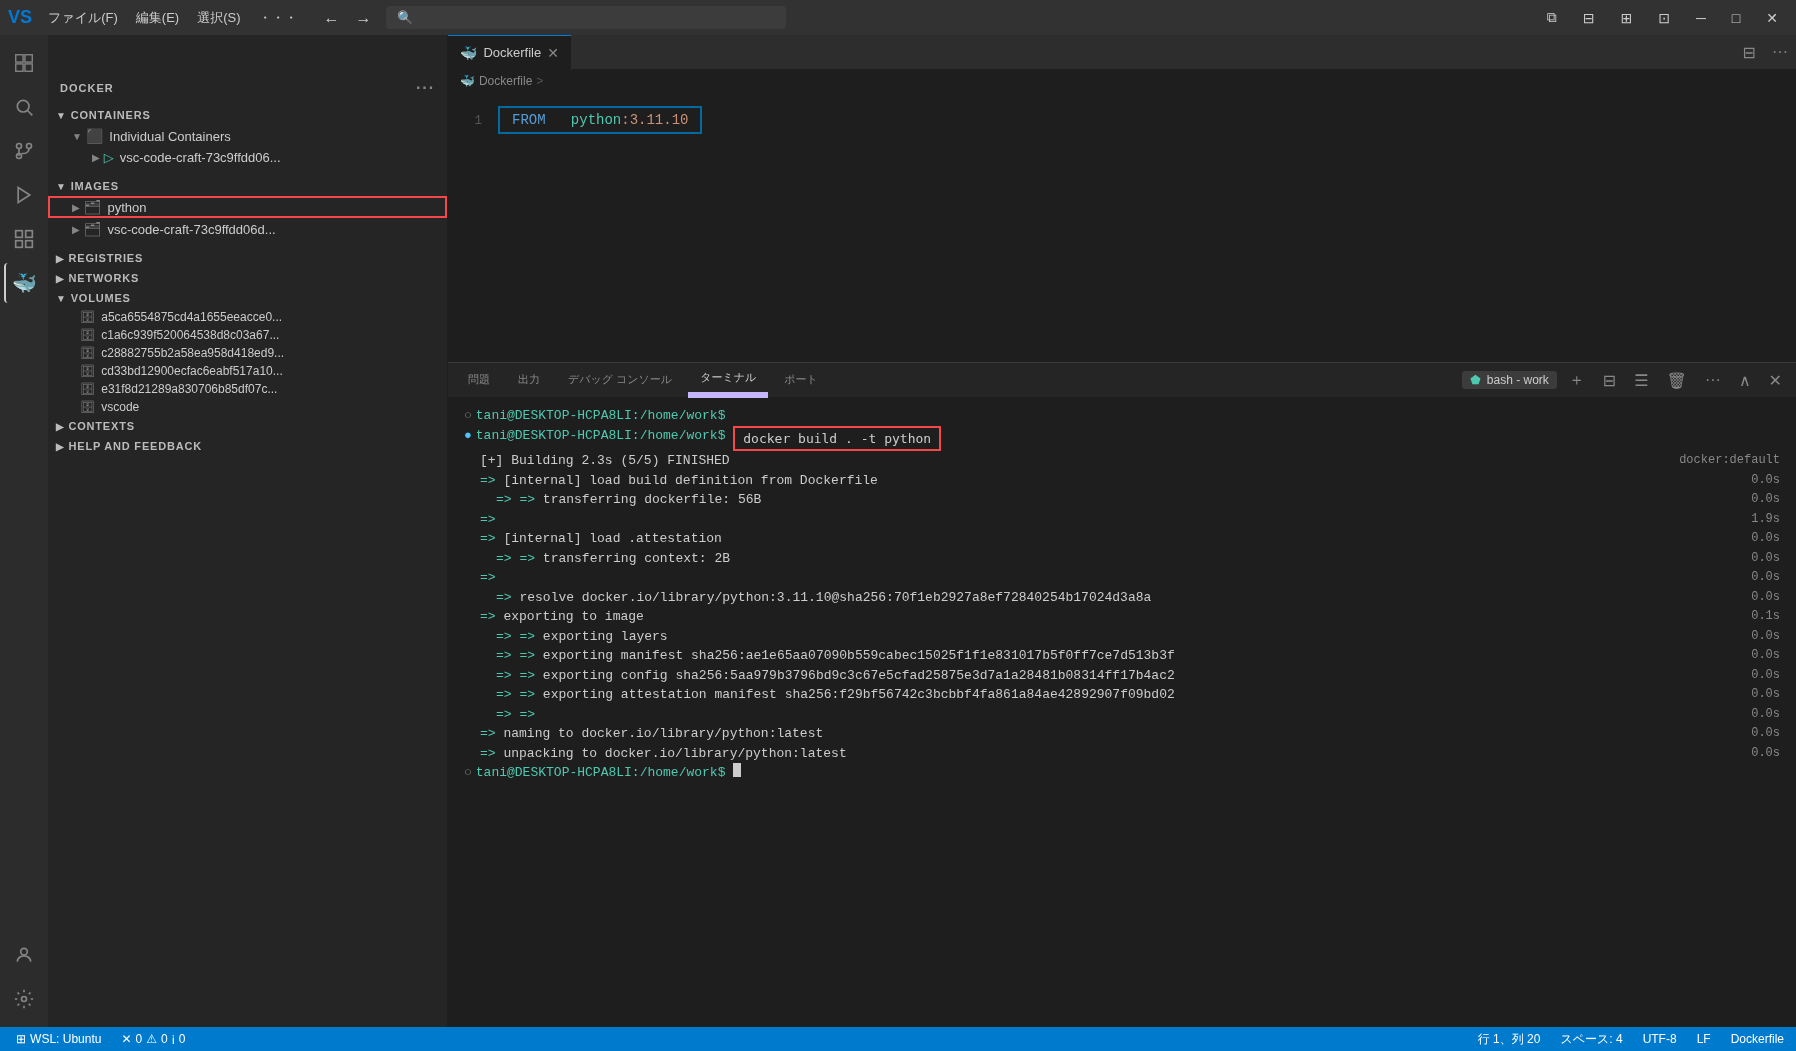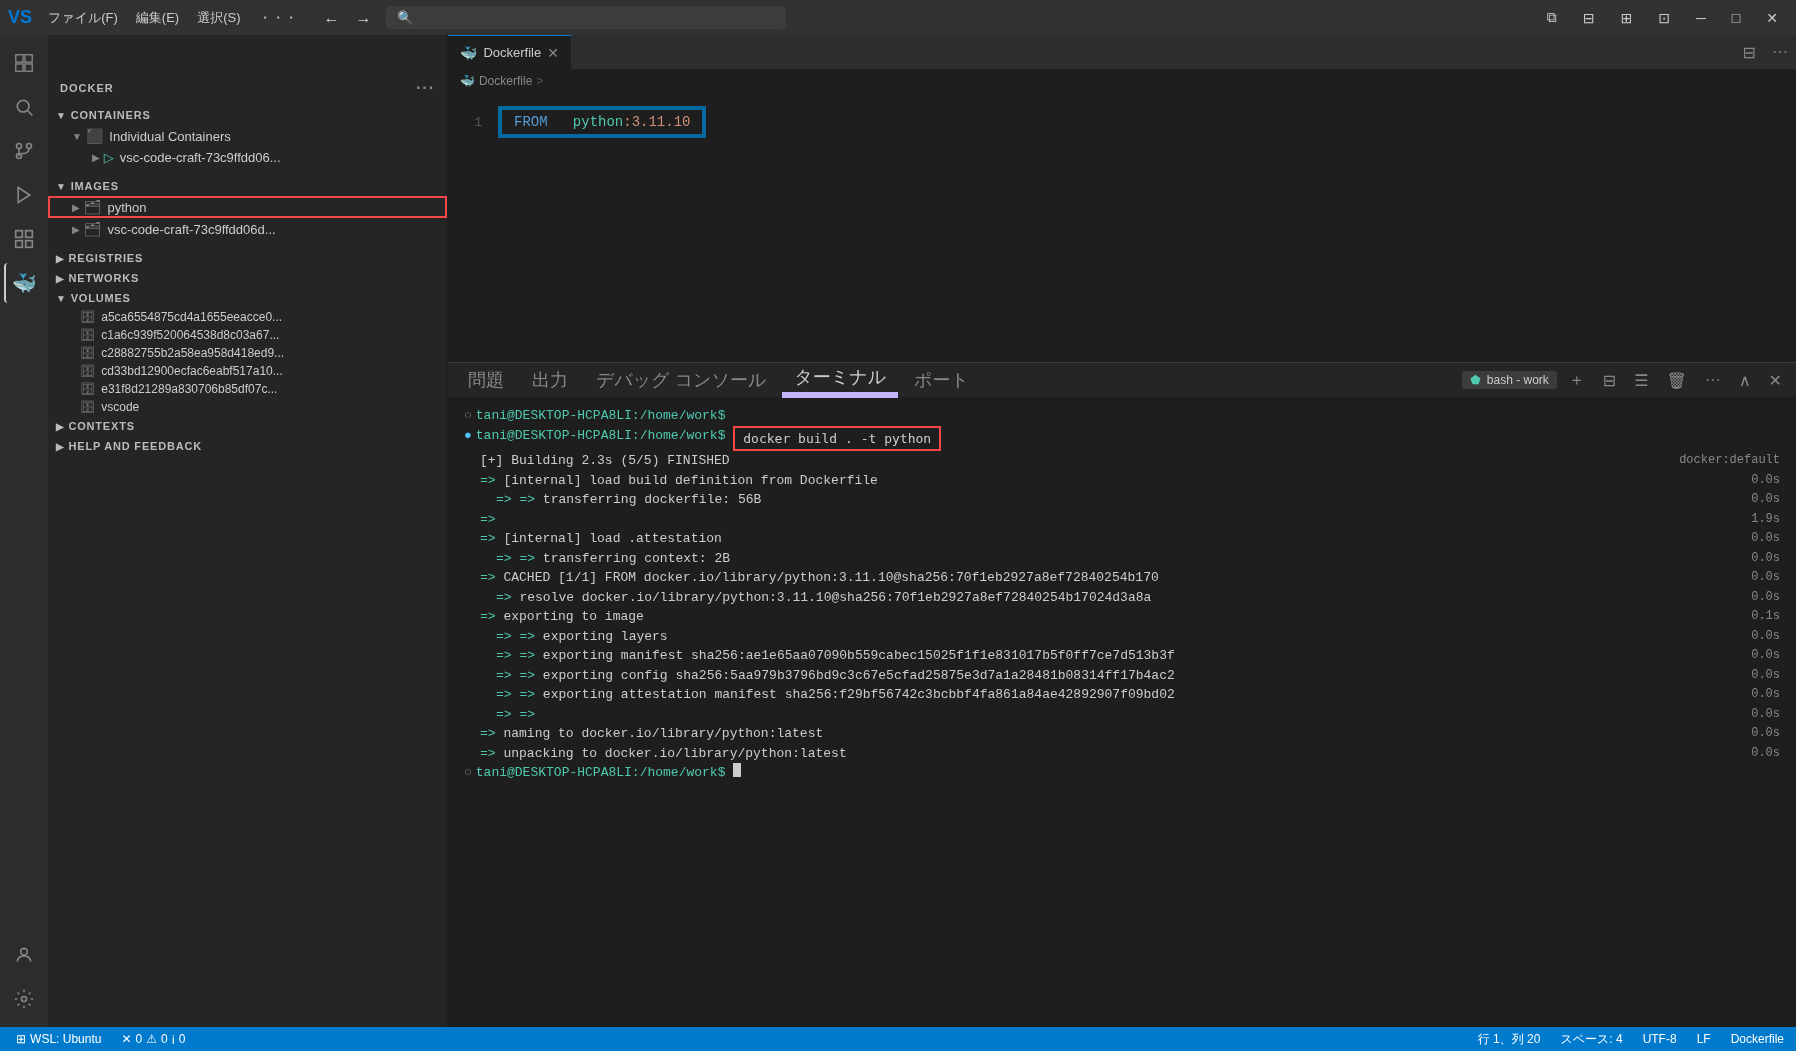--- a/index.html
+++ b/index.html
@@ -267,21 +267,21 @@
       user-select: none;
       flex-shrink: 0;
     }
     .code-content {
       color: #d4d4d4;
     }
     .highlighted-line {
       background: #1e1e1e;
     }
     .code-box {
-      border: 4px solid #0369a1;
+      border: 2px solid #0369a1;
       padding: 4px 12px;
       display: inline-flex;
       align-items: center;
     }
     .kw-from { color: #569cd6; }
     .kw-image { color: #4ec9b0; }
     .kw-tag { color: #ce9178; }
 
     
     .panel-area {
@@ -301,21 +301,21 @@
       flex-shrink: 0;
       padding: 0 8px;
       gap: 4px;
     }
     .panel-tab {
       padding: 12px 12px;
       height: 35px;
       display: flex;
       align-items: center;
       color: #888;
-      font-size: 18px;
+      font-size: 11px;
       cursor: pointer;
       border-bottom: 1px solid transparent;
     }
     .panel-tab.active {
       color: #cccccc;
       border-bottom: 6px solid #c4b5fd;
     }
     .panel-tabs-right {
       margin-left: auto;
       display: flex;
@@ -681,21 +681,20 @@
           <span class="term-right">0.0s</span>
         </div>
         <div class="term-line" style="padding-left:32px;">
           <span class="term-arrow">=&gt;</span>&nbsp;
           <span class="term-arrow">=&gt;</span>&nbsp;
           <span>transferring context: 2B</span>
           <span class="term-right">0.0s</span>
         </div>
         <div class="term-line" style="padding-left:16px;">
           <span class="term-arrow">=&gt;</span>&nbsp;
-          <span>CACHED [1/1] FROM docker.io/library/python:3.11.10@sha256:70f1eb2927a8ef72840254b170</span>
           <span class="term-right">0.0s</span>
         </div>
         <div class="term-line" style="padding-left:32px;">
           <span class="term-arrow">=&gt;</span>&nbsp;
           <span>resolve docker.io/library/python:3.11.10@sha256:70f1eb2927a8ef72840254b17024d3a8a</span>
           <span class="term-right">0.0s</span>
         </div>
         <div class="term-line" style="padding-left:16px;">
           <span class="term-arrow">=&gt;</span>&nbsp;
           <span>exporting to image</span>

